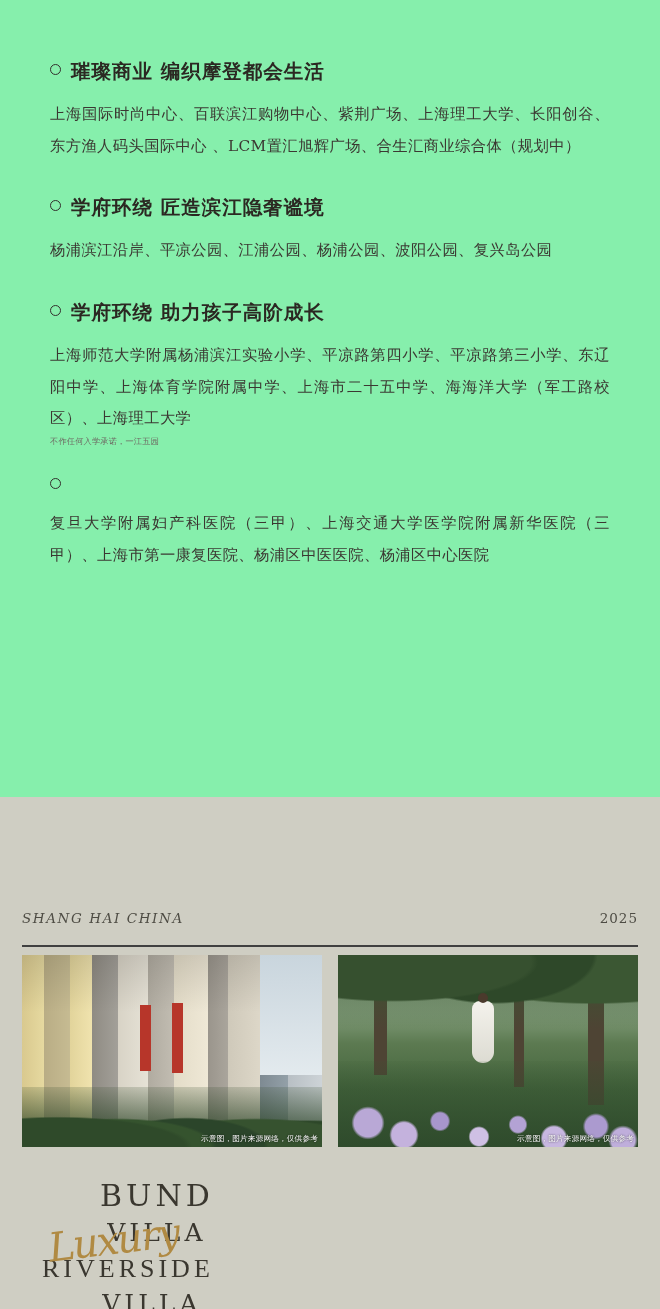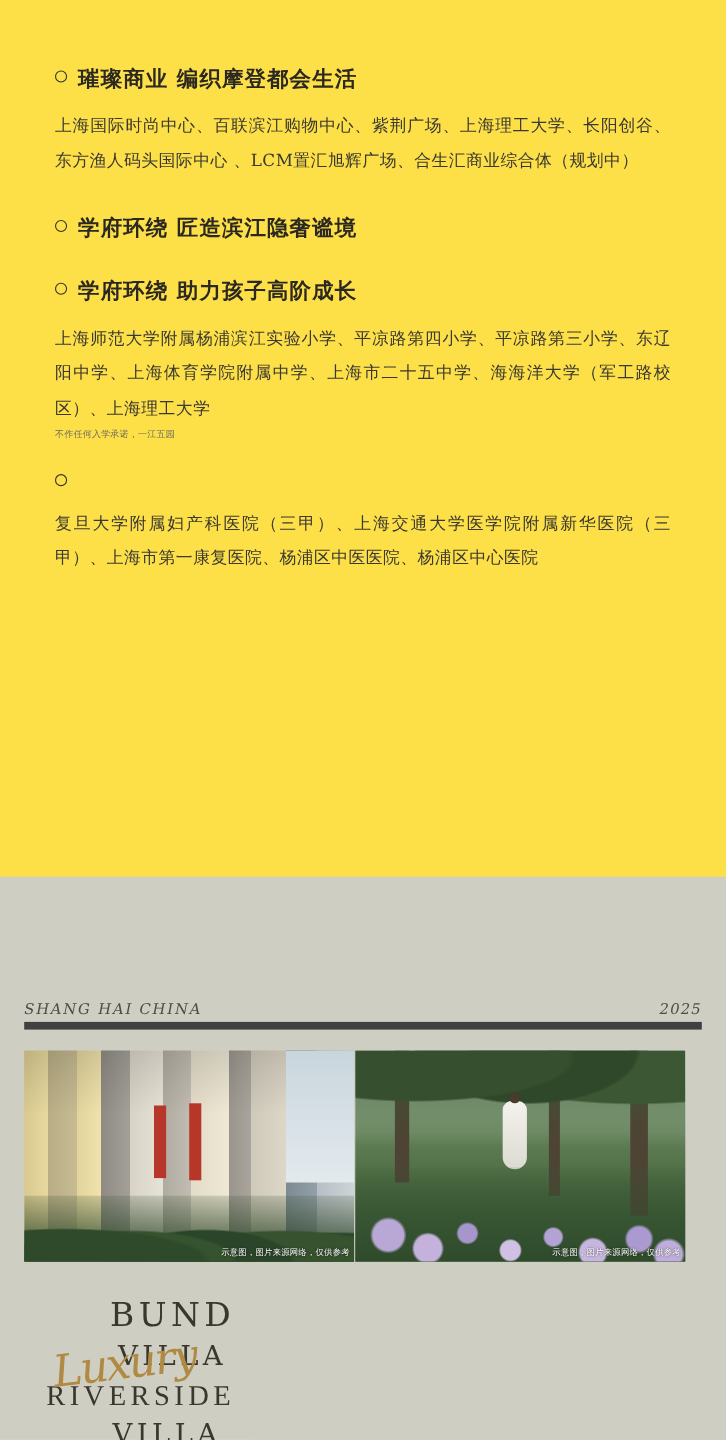--- a/index.html
+++ b/index.html
@@ -10,21 +10,21 @@
     width: 660px;
     height: 1309px;
     background: #f2f0ec;
     font-family: "Liberation Sans", sans-serif;
     overflow: hidden;
   }
   .page {
     position: relative;
     width: 660px;
     height: 955px;
-    background: #fde047;
+    background: #86efac;
   }
 
   
   .content {
     padding: 60px 50px 0 50px;
     box-sizing: border-box;
   }
   .block {
     margin-bottom: 34px;
     position: relative;
@@ -79,46 +79,45 @@
     background: #cfcec3;
   }
   .panel-header {
     position: absolute;
     left: 22px;
     top: 113px;
     width: 616px;
     display: flex;
     justify-content: space-between;
     align-items: flex-end;
-    border-bottom: 7px solid #404040;
-    padding-bottom: 3px;
+    border-bottom: 2px solid #404040;
+    padding-bottom: 19px;
   }
   .panel-header .left {
     font-family: "DejaVu Serif", "Liberation Serif", serif;
     font-style: italic;
     font-size: 13.5px;
     letter-spacing: 1.6px;
     color: #4e4c44;
   }
   .panel-header .right {
     font-family: "DejaVu Serif", "Liberation Serif", serif;
-    font-style: italic;
     font-size: 13.5px;
     letter-spacing: 1px;
     color: #4e4c44;
     text-align: center;
   }
 
   .photos {
     position: absolute;
     left: 22px;
     top: 158px;
     width: 616px;
     display: flex;
-    gap: 1px;
+    gap: 16px;
   }
   .photo {
     position: relative;
     width: 300px;
     height: 192px;
     overflow: hidden;
   }
   .photo .caption {
     position: absolute;
     right: 4px;
@@ -279,20 +278,21 @@
         <span class="head-title">璀璨商业 编织摩登都会生活</span>
       </div>
       <div class="body-text">上海国际时尚中心、百联滨江购物中心、紫荆广场、上海理工大学、长阳创谷、东方渔人码头国际中心 、LCM置汇旭辉广场、合生汇商业综合体（规划中）</div>
     </div>
 
     <div class="block">
       <div class="block-head">
         <span class="bullet"></span>
         <span class="head-title">学府环绕 匠造滨江隐奢谧境</span>
       </div>
+      <div class="body-text">杨浦滨江沿岸、平凉公园、江浦公园、杨浦公园、波阳公园、复兴岛公园</div>
     </div>
 
     <div class="block">
       <div class="block-head">
         <span class="bullet"></span>
         <span class="head-title">学府环绕 助力孩子高阶成长</span>
       </div>
       <div class="body-text">上海师范大学附属杨浦滨江实验小学、平凉路第四小学、平凉路第三小学、东辽阳中学、上海体育学院附属中学、上海市二十五中学、海海洋大学（军工路校区）、上海理工大学</div>
       <div class="disclaimer-small">不作任何入学承诺，一江五园</div>
     </div>

